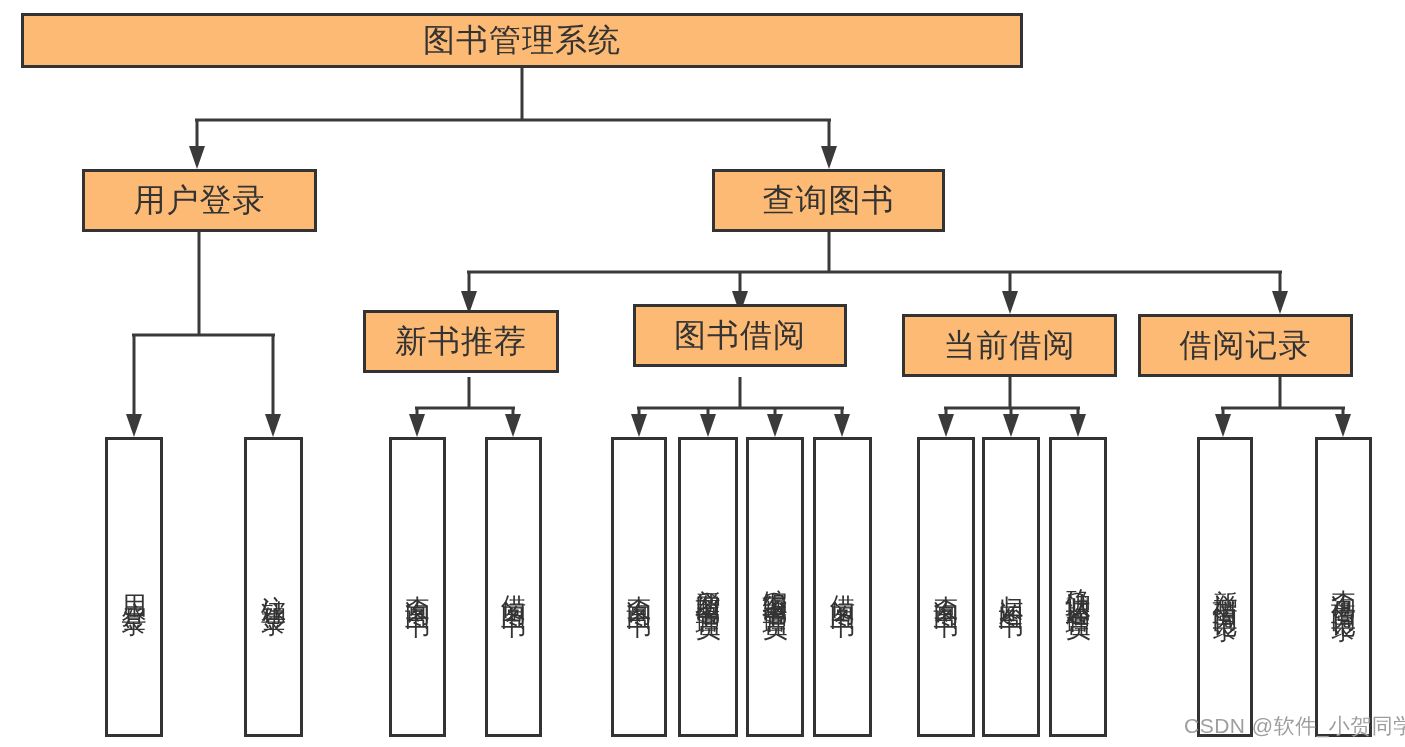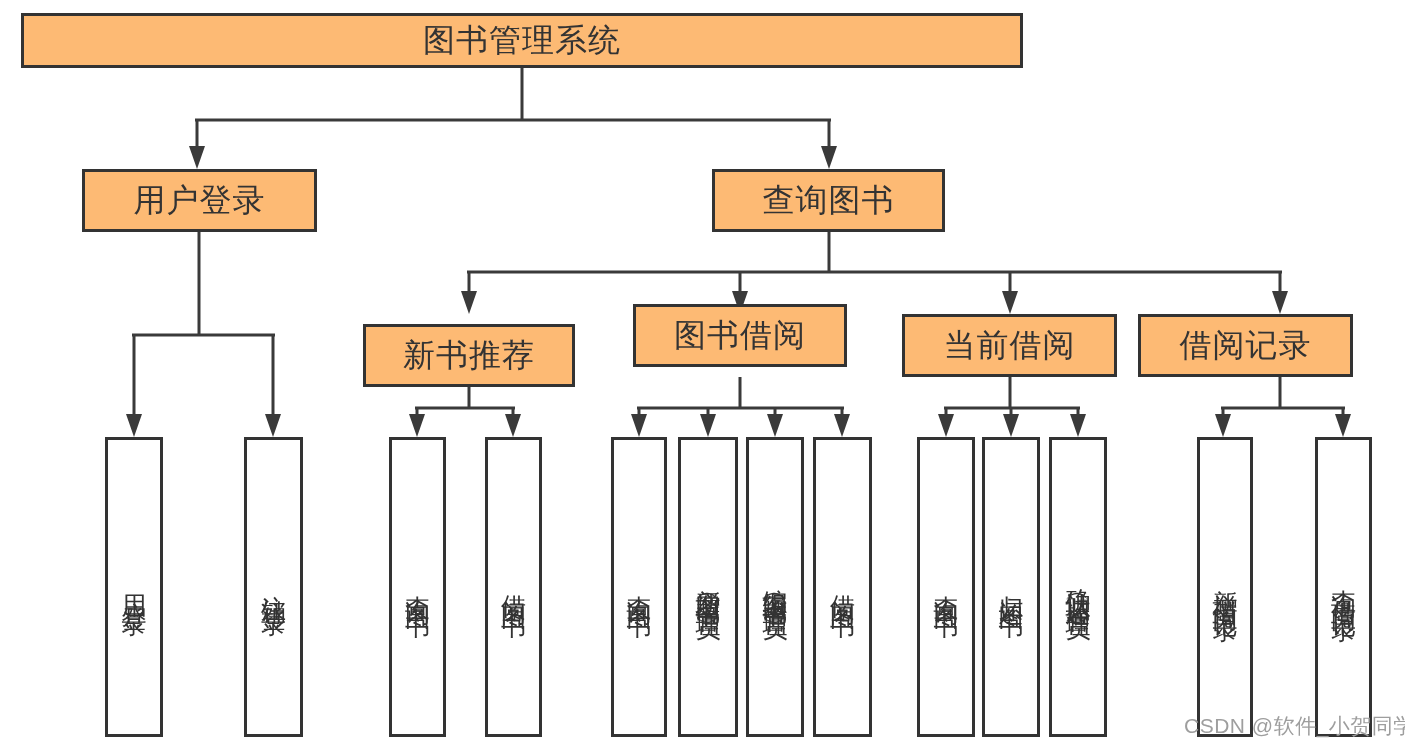--- a/index.html
+++ b/index.html
@@ -96,21 +96,21 @@
       <polygon points="1215,414 1231,414 1223,437"></polygon>
       <polygon points="1335,414 1351,414 1343,437"></polygon>
     </g>
   </svg>
 
   <div class="hnode" style="left:21px; top:13px; width:1002px; height:55px;">图书管理系统</div>
 
   <div class="hnode" style="left:82px; top:169px; width:235px; height:63px;">用户登录</div>
   <div class="hnode" style="left:712px; top:169px; width:233px; height:63px;">查询图书</div>
 
-  <div class="hnode" style="left:363px; top:324px; width:212px; height:63px;">新书推荐</div>
+  <div class="hnode" style="left:363px; top:310px; width:196px; height:63px;">新书推荐</div>
   <div class="hnode" style="left:633px; top:304px; width:214px; height:63px;">图书借阅</div>
   <div class="hnode" style="left:902px; top:314px; width:215px; height:63px;">当前借阅</div>
   <div class="hnode" style="left:1138px; top:314px; width:215px; height:63px;">借阅记录</div>
 
   <div class="vnode" style="left:105px; width:58px;">用户登录</div>
   <div class="vnode" style="left:244px; width:59px;">注销登录</div>
 
   <div class="vnode" style="left:389px; width:57px;">查询图书</div>
   <div class="vnode" style="left:485px; width:57px;">借阅图书</div>
 

